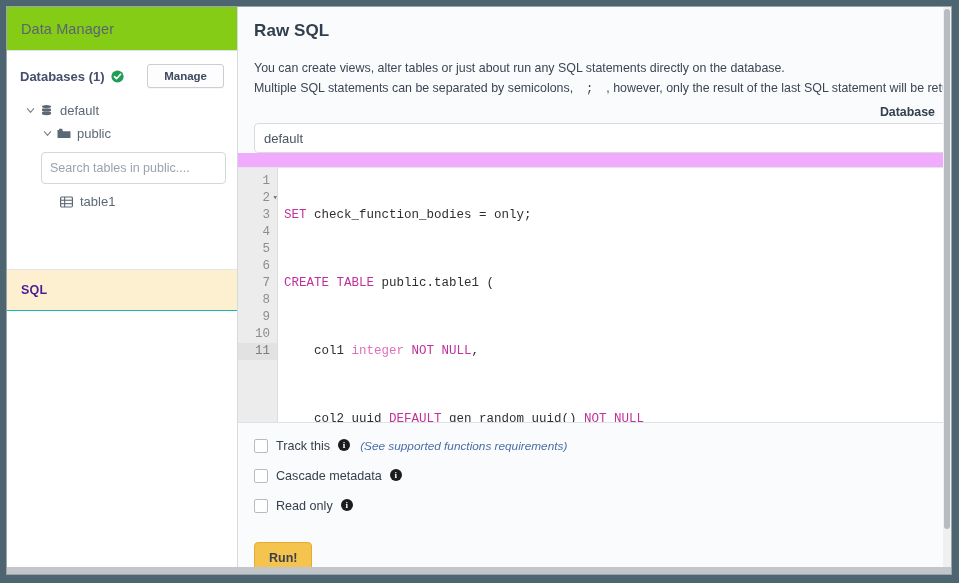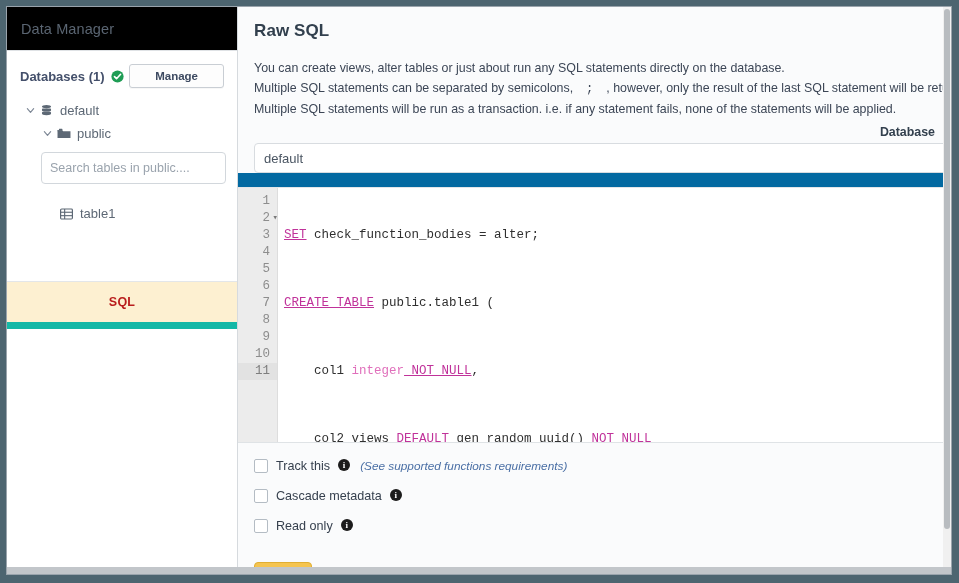--- a/index.html
+++ b/index.html
@@ -41,21 +41,21 @@
     flex: 0 0 231px;
     background: #ffffff;
     border-right: 1px solid #d6dade;
     box-sizing: border-box;
     display: flex;
     flex-direction: column;
   }
   .sidebar-header {
     height: 44px;
     flex: 0 0 44px;
-    background: #000000;
+    background: #84cc16;
     border-bottom: 1px solid #dfe2e5;
     display: flex;
     align-items: center;
     padding-left: 14px;
     box-sizing: border-box;
   }
   .sidebar-header-title {
     font-size: 14.5px;
     color: #5a6572;
     font-weight: 400;
@@ -90,21 +90,21 @@
     display: inline-block;
     line-height: 0;
   }
   .manage-btn {
     border: 1px solid #c9ced4;
     background: #fdfdfd;
     border-radius: 3px;
     font-size: 11.5px;
     font-weight: bold;
     color: #3d4a61;
-    padding: 5px 25px;
+    padding: 5px 16px;
     cursor: pointer;
     font-family: "Liberation Sans", sans-serif;
     box-shadow: 0 1px 0 rgba(0,0,0,.03);
   }
 
   .tree { margin-top: 10px; }
   .tree-row {
     display: flex;
     align-items: center;
     height: 23px;
@@ -145,42 +145,41 @@
     padding: 15px 8px;
     font-size: 12.5px;
     color: #6d28d9;
     box-sizing: border-box;
     font-family: "Liberation Sans", sans-serif;
     background: #fff;
     outline: none;
   }
   .search-input::placeholder { color: #9aa3ad; }
 
-  .table-row-item { margin-top: 18px; }
+  .table-row-item { margin-top: 6px; }
 
   .sql-item {
     background: #fdf0d1;
-    border-bottom: 7px solid #14b8a6;
+    border-bottom: 1px solid #14b8a6;
     padding: 13px 14px;
     font-size: 12.5px;
     font-weight: bold;
-    color: #b91c1c;
+    color: #4c1d95;
     cursor: pointer;
     letter-spacing: .2px;
-    text-align: center;
   }
   .sidebar-rest { flex: 1 1 auto; background: #fff; }
 
   
   .main {
     flex: 1 1 auto;
     min-width: 0;
     display: flex;
     flex-direction: column;
-    background: #0369a1;
+    background: #f0abfc;
     overflow: hidden;
   }
   .main-head {
     padding: 14px 16px 0 16px;
     background: #fafbfc;
     flex: 0 0 auto;
   }
   .page-title {
     font-size: 17px;
     font-weight: bold;
@@ -272,21 +271,21 @@
     padding-left: 6px;
     font-family: "Liberation Mono", monospace;
     font-size: 12.5px;
     line-height: 17px;
     white-space: pre;
     overflow: hidden;
     color: #2f2f2f;
     position: relative;
   }
   .code-line { height: 17px; }
-  .kw   { color: #c0329a; text-decoration: underline; }
+  .kw   { color: #c0329a; }
   .type { color: #e06fbb; }
 
   
   .options {
     padding: 16px 16px 0 16px;
     background: #fafbfc;
     flex: 1 1 auto;
   }
   .opt-row {
     display: flex;
@@ -454,21 +453,20 @@
 
       <div class="main-head">
         <div class="page-title">Raw SQL</div>
 
         <div class="desc-line">You can create views, alter tables or just about run any SQL statements directly on the database.</div>
 
         <div class="desc-line">
           <span>Multiple SQL statements can be separated by semicolons,</span><span class="semicolon-token">;</span><span>, however, only the result of the last SQL statement will be returned.</span>
         </div>
 
-        <div class="desc-line">Multiple SQL statements will be run as a transaction. i.e. if any statement fails, none of the statements will be applied.</div>
 
         <div class="db-field-label">Database</div>
 
         <div class="db-select">
           <span>default</span>
         </div>
       </div>
 
       <div class="editor-wrap">
         <div class="gutter">
@@ -479,27 +477,27 @@
           <div class="gl">5</div>
           <div class="gl">6</div>
           <div class="gl">7</div>
           <div class="gl">8</div>
           <div class="gl">9</div>
           <div class="gl">10</div>
           <div class="gl active">11</div>
         </div>
 
         <div class="code-area">
-          <div class="code-line"><span class="kw">SET</span><span> check_function_bodies = alter;</span></div>
+          <div class="code-line"><span class="kw">SET</span><span> check_function_bodies = only;</span></div>
 
           <div class="code-line"><span class="kw">CREATE TABLE</span><span> public.table1 (</span></div>
 
           <div class="code-line"><span>    col1 </span><span class="type">integer</span><span class="kw"> NOT NULL</span><span>,</span></div>
 
-          <div class="code-line"><span>    col2 views </span><span class="kw">DEFAULT</span><span> gen_random_uuid() </span><span class="kw">NOT NULL</span></div>
+          <div class="code-line"><span>    col2 uuid </span><span class="kw">DEFAULT</span><span> gen_random_uuid() </span><span class="kw">NOT NULL</span></div>
 
           
 
           
 
           
 
           
 
           

